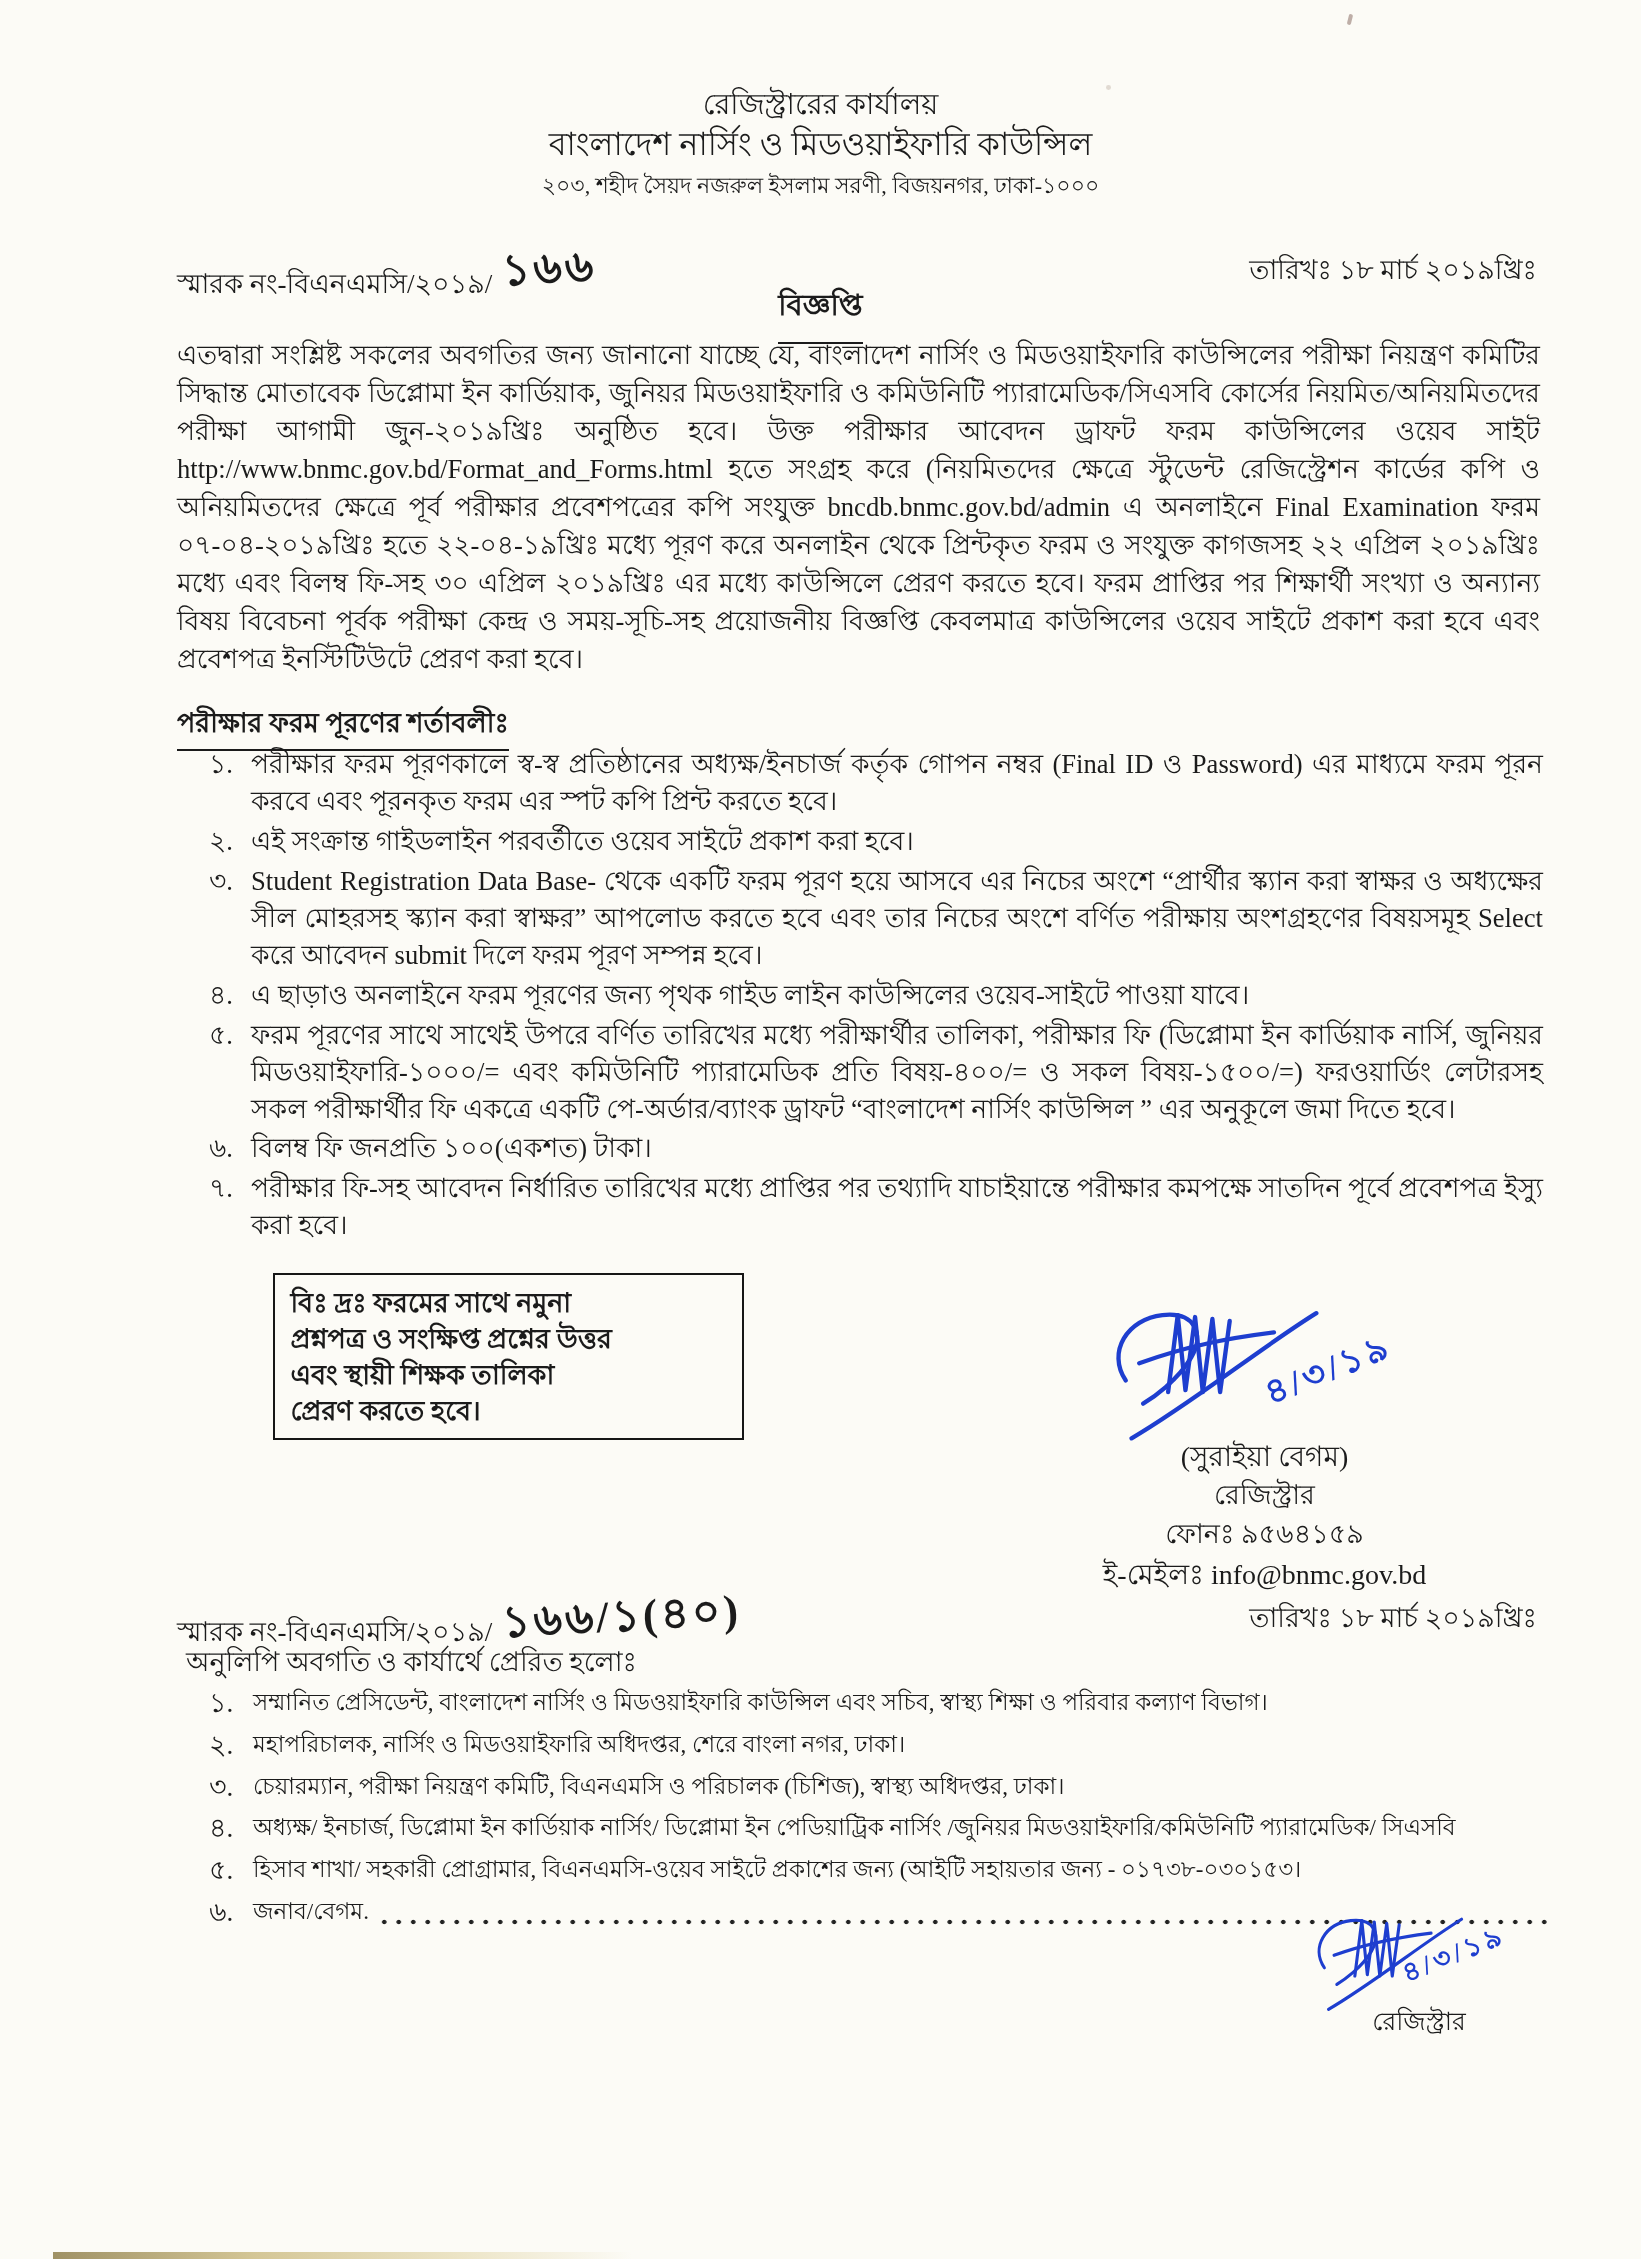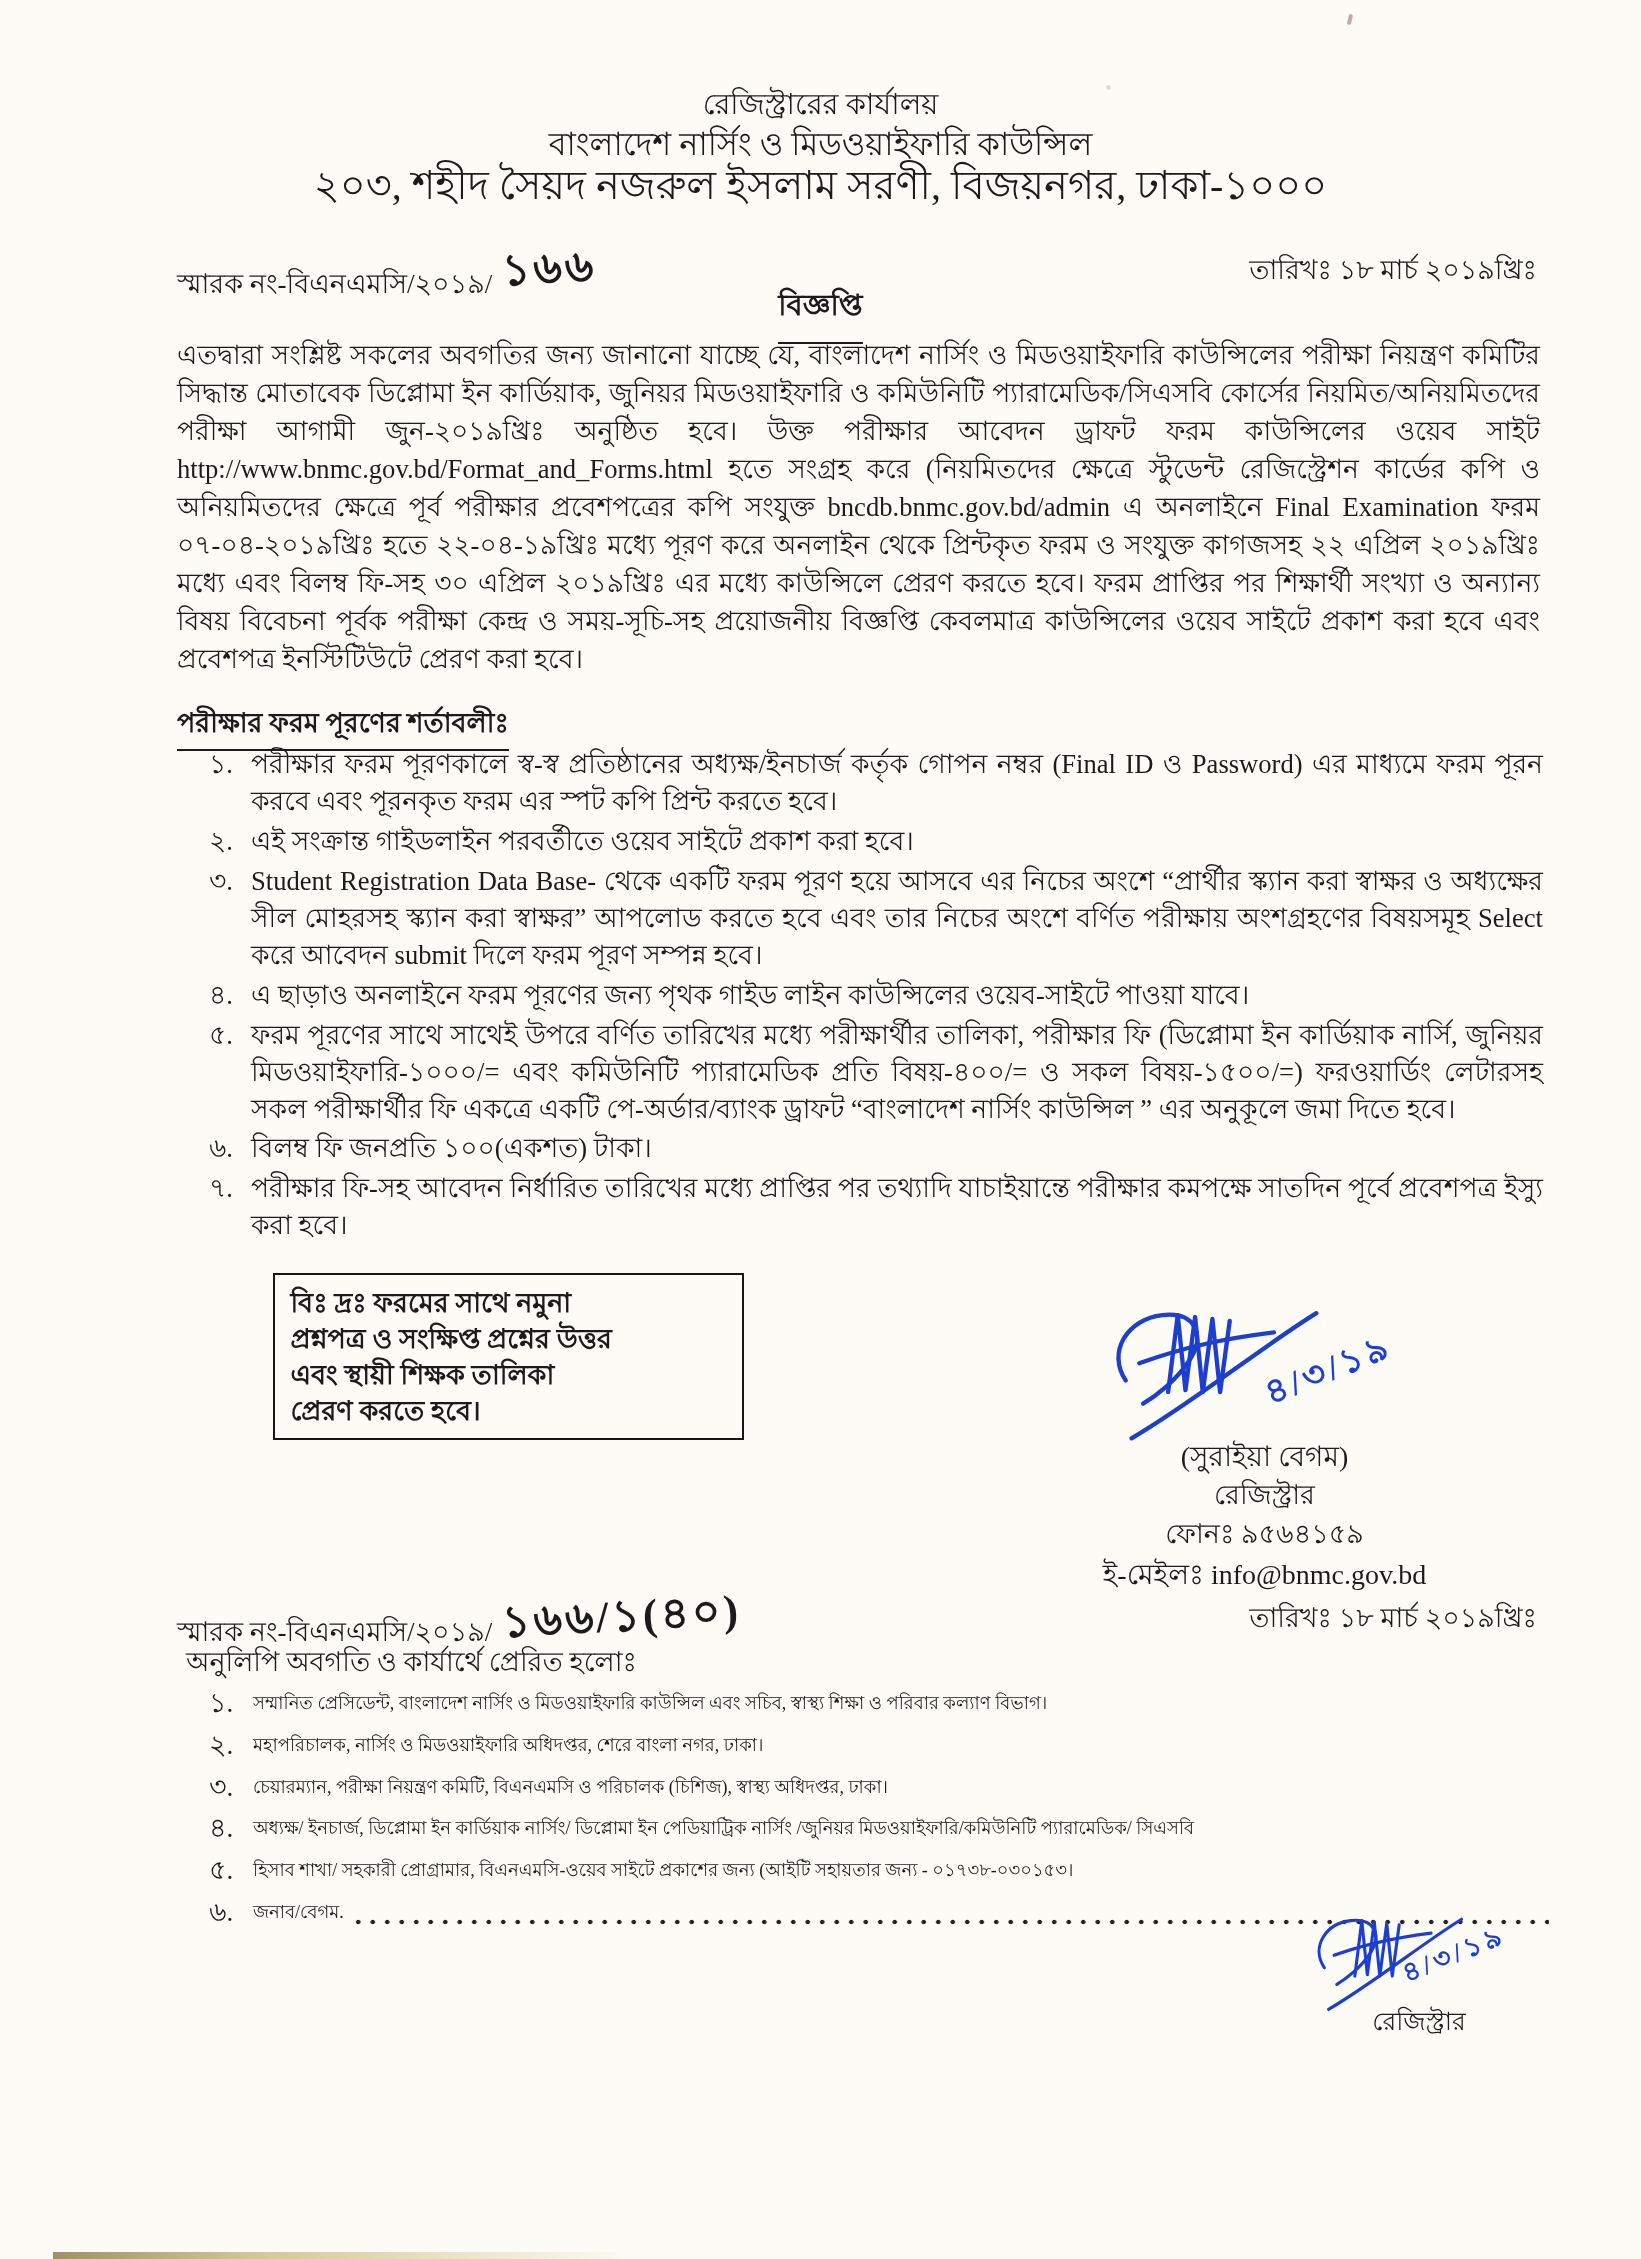--- a/index.html
+++ b/index.html
@@ -10,21 +10,21 @@
     margin:0 auto;
     background:var(--page_bg, #fcfbf6);
     font-family:"Liberation Serif", serif;
     color:#1b1b1b;
     overflow:hidden;
   }
   
   .header { position:absolute; top:85px; left:0; width:100%; text-align:center; }
   .header .office   { font-size:29px; line-height:39px; }
   .header .org      { font-size:32px; line-height:41px; }
-  .header .address  { font-size:40px; line-height:41px; }
+  .header .address  { font-size:22px; line-height:41px; }
   .header .website  { display:inline-block; font-size:30px; line-height:35px; margin-top:3.9px;
                       border-bottom:1.9px solid #1b1b1b; letter-spacing:1px; }
   
   .memo-row { position:absolute; left:177px; right:104px; display:flex;
               justify-content:space-between; align-items:flex-start; }
   .memo-left { font-size:27px; white-space:nowrap; }
   .handwritten { display:inline-block; font-size:44px; font-weight:600; letter-spacing:2.9px;
                  transform:rotate(-3deg); position:relative; top:-9.7px; margin-left:9.7px; }
   .memo-date { font-size:27px; white-space:nowrap; padding-top:3.9px; }
   
@@ -61,21 +61,21 @@
   .sig2 { top:1904px; left:1255px; width:328px; }
   .sig2 .sig-art { height:98px; }
   .sig2 .sig-art svg { left:58px; transform:scale(0.72); transform-origin:top left; }
   .sig2 .sig-date { left:145px; top:29px; font-size:27px; }
   .sig2 .sig-role { font-size:25px; }
   
   .copy-heading { position:absolute; top:1641px; left:186px; font-size:27px; }
   .copy-list { position:absolute; top:1685px; left:209px; width:1344px; }
   .copy-list .li { margin-bottom:5.8px; }
   .copy-list .num  { width:44px; flex:0 0 44px; font-size:27px; line-height:36px; }
-  .copy-list .text { font-size:18px; line-height:36px; text-align:left; }
+  .copy-list .text { font-size:23px; line-height:36px; text-align:left; }
   .blank-row { display:flex; align-items:flex-end; }
   .blank-row .text { flex:0 0 auto;text-align:center; }
   .dotted-leader { flex:1 1 auto; height:15.4px; margin:0 3.9px 3.9px 7.7px;
     background-image:radial-gradient(circle, #222 1.9px, transparent 2.5px);
     background-size:14.5px 7.7px; background-repeat:repeat-x; background-position:left bottom; }
   
   .scan-strip { position:absolute; left:53px; bottom:0; width:579px; height:6.8px; opacity:.85;
     background:linear-gradient(90deg,#8f7f4c,#cdbd85 35%,#e9e0bd 70%,rgba(233,224,189,0)); }
   .speck-1 { position:absolute; left:1348px; top:13.5px; width:3.9px; height:10.6px;
              background:#8a6f66; opacity:.55; transform:rotate(14deg); border-radius:1.9px; }

